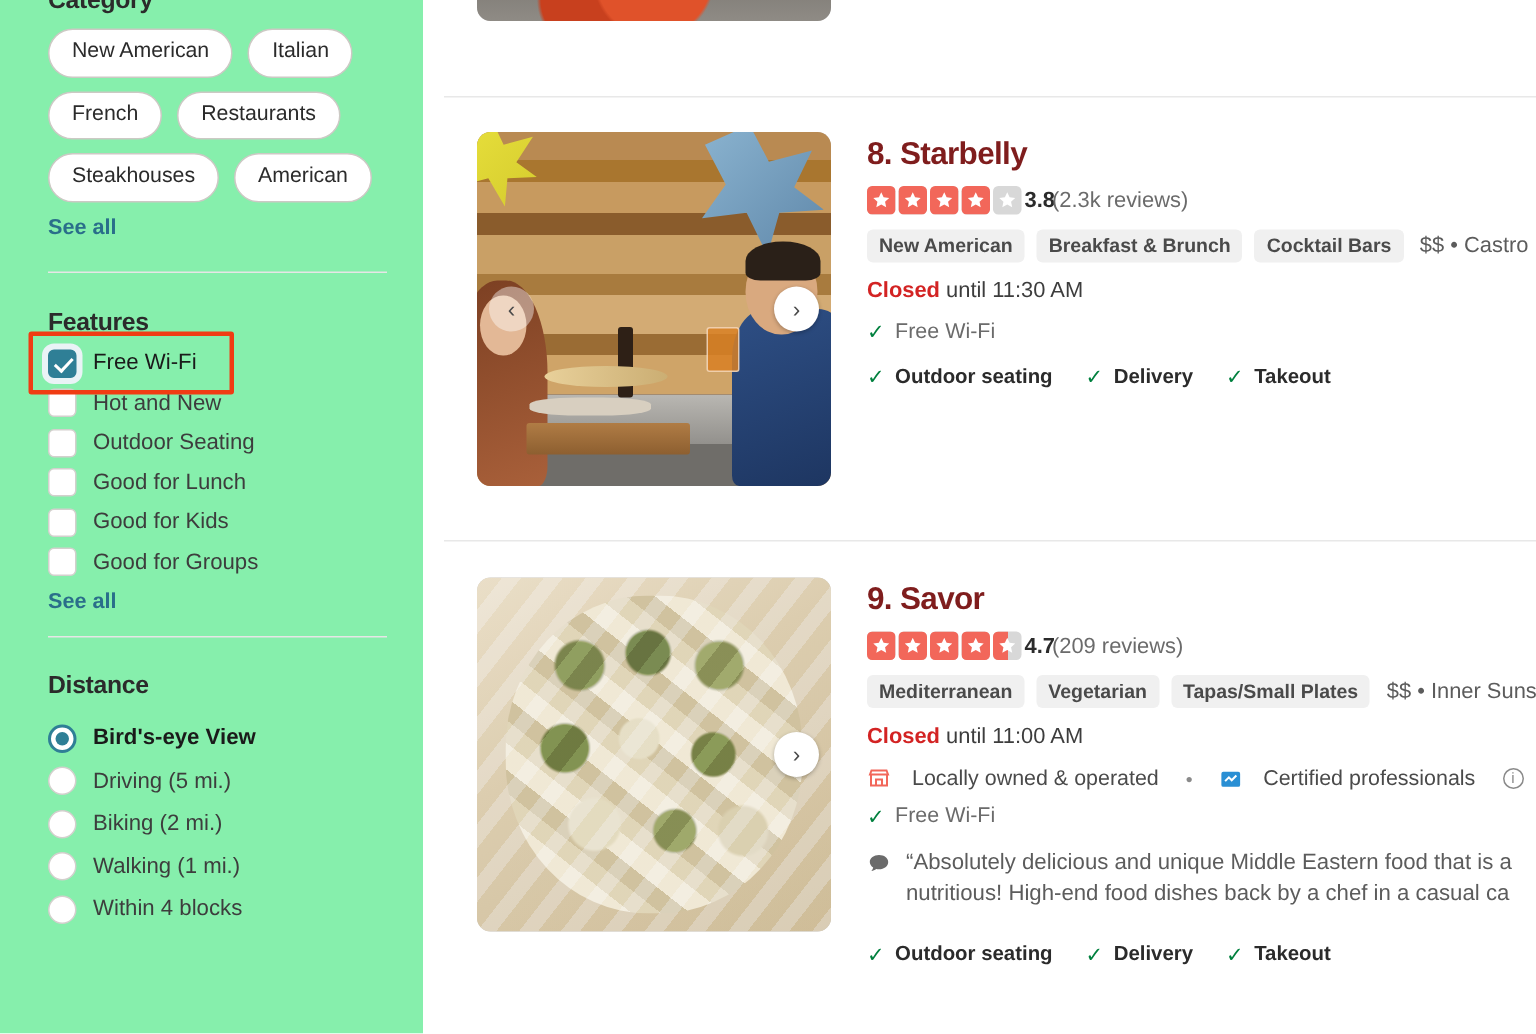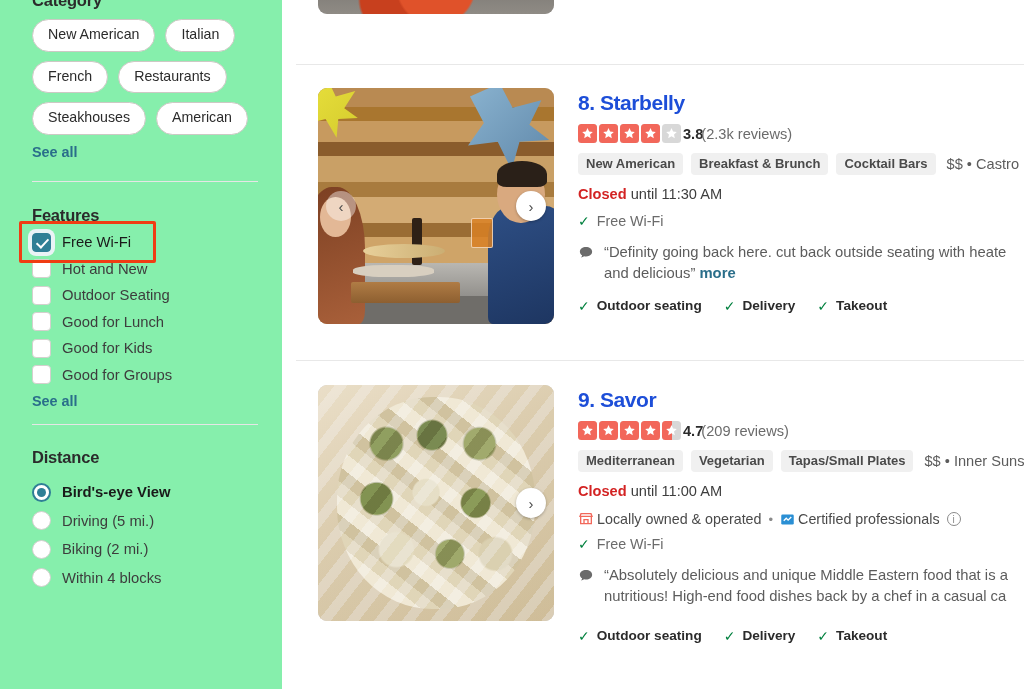--- a/index.html
+++ b/index.html
@@ -84,21 +84,21 @@
     position: absolute; top: 50%; transform: translateY(-50%);
     width: 30px; height: 30px; border-radius: 50%;
     display: flex; align-items: center; justify-content: center;
     cursor: pointer; color: #4a4a4a; font-size: 15px; line-height: 1;
   }
   .carousel-btn.left { left: 8px; background: rgba(255,255,255,0.42); }
   .carousel-btn.right { right: 8px; background: #fff; box-shadow: 0 1px 3px rgba(0,0,0,.28); }
 
   .info { flex: 1 1 auto; padding-left: 24px; padding-top: 2px; min-width: 0; }
   .biz-name {
-    font-size: 21px; font-weight: 700; color: #1d4ed8;
+    font-size: 21px; font-weight: 700; color: #7f1d1d;
     letter-spacing: -0.45px; line-height: 1.2; white-space: nowrap;
   }
   .rating-row { display: flex; align-items: center; gap: 2px; margin-top: 9px; }
   .stars { display: flex; gap: 2px; }
   .star {
     width: 19px; height: 19px; border-radius: 3.5px; background: #d8d8d8;
     position: relative; overflow: hidden;
   }
   .star .fill { position: absolute; left: 0; top: 0; bottom: 0; background: #f2675a; }
   .star svg { position: absolute; left: 3px; top: 3px; }
@@ -112,21 +112,21 @@
   }
   .price-loc { font-size: 14.6px; color: #5c5c5c; margin-left: 3px; }
 
   .hours-row { margin-top: 11px; font-size: 14.6px; color: #3d3d3d; }
   .hours-row .closed { color: #d32323; font-weight: 700; }
 
   .feat-row { display: flex; align-items: center; margin-top: 11px; gap: 7px; }
   .tick { color: #00803e; font-size: 14px; line-height: 1; }
   .feat-text { font-size: 14.3px; color: #6b6b6b; }
 
-  .badge-row { display: flex; align-items: center; gap: 3px; margin-top: 12px; white-space: nowrap; }
+  .badge-row { display: flex; align-items: center; gap: 14px; margin-top: 12px; white-space: nowrap; }
   .badge-text { font-size: 14.3px; color: #4a4a4a; }
   .badge-sep { color: #8a8a8a; font-size: 13px; margin: 0 4px; }
   .info-circle {
     width: 14px; height: 14px; border-radius: 50%; border: 1.2px solid #8a8a8a;
     color: #8a8a8a; font-size: 10px; display: inline-flex;
     align-items: center; justify-content: center; margin-left: 4px; cursor: pointer;
   }
 
   .quote-row { display: flex; gap: 10px; margin-top: 13px; }
   .quote-text {
@@ -209,20 +209,24 @@
       <div class="radio-row">
         <span class="rdo"></span>
         <span class="radio-label">Driving (5 mi.)</span>
       </div>
       <div class="radio-row">
         <span class="rdo"></span>
         <span class="radio-label">Biking (2 mi.)</span>
       </div>
       <div class="radio-row">
         <span class="rdo"></span>
+        <span class="radio-label">Walking (1 mi.)</span>
+      </div>
+      <div class="radio-row">
+        <span class="rdo"></span>
         <span class="radio-label">Within 4 blocks</span>
       </div>
     </div>
 
     <div class="annot" style="left:19px; top:221px; width:137px; height:42px;"></div>
   </div>
 
   <div class="main">
 
     <div class="card" style="top:-222px;">
@@ -332,29 +336,20 @@
         <div class="hours-row">
           <span class="closed">Closed</span>
           <span>until 11:30 AM</span>
         </div>
 
         <div class="feat-row">
           <span class="tick">✓</span>
           <span class="feat-text">Free Wi-Fi</span>
         </div>
 
-        <div class="quote-row">
-          <span style="flex:0 0 auto; margin-top:3px;">
-            <svg width="16" height="16" viewBox="0 0 24 24">
-                <path fill="#6b6b6b" d="M12 3C6.9 3 2.8 6.1 2.8 10c0 2.2 1.3 4.2 3.4 5.5-.2 1.1-.8 2.3-1.8 3.4 1.8-.2 3.5-.9 4.8-1.9 .9.2 1.9.3 2.8.3 5.1 0 9.2-3.1 9.2-7.3S17.1 3 12 3z"></path>
-              </svg>
-          </span>
-          <span class="quote-text"><span>“Definity going back here. cut back outside seating with heate
-and delicious”</span> <span class="more-link">more</span></span>
-        </div>
 
         <div class="attrs-row">
           <div class="attr">
             <span class="tick">✓</span>
             <span class="attr-text">Outdoor seating</span>
           </div>
           <div class="attr">
             <span class="tick">✓</span>
             <span class="attr-text">Delivery</span>
           </div>

